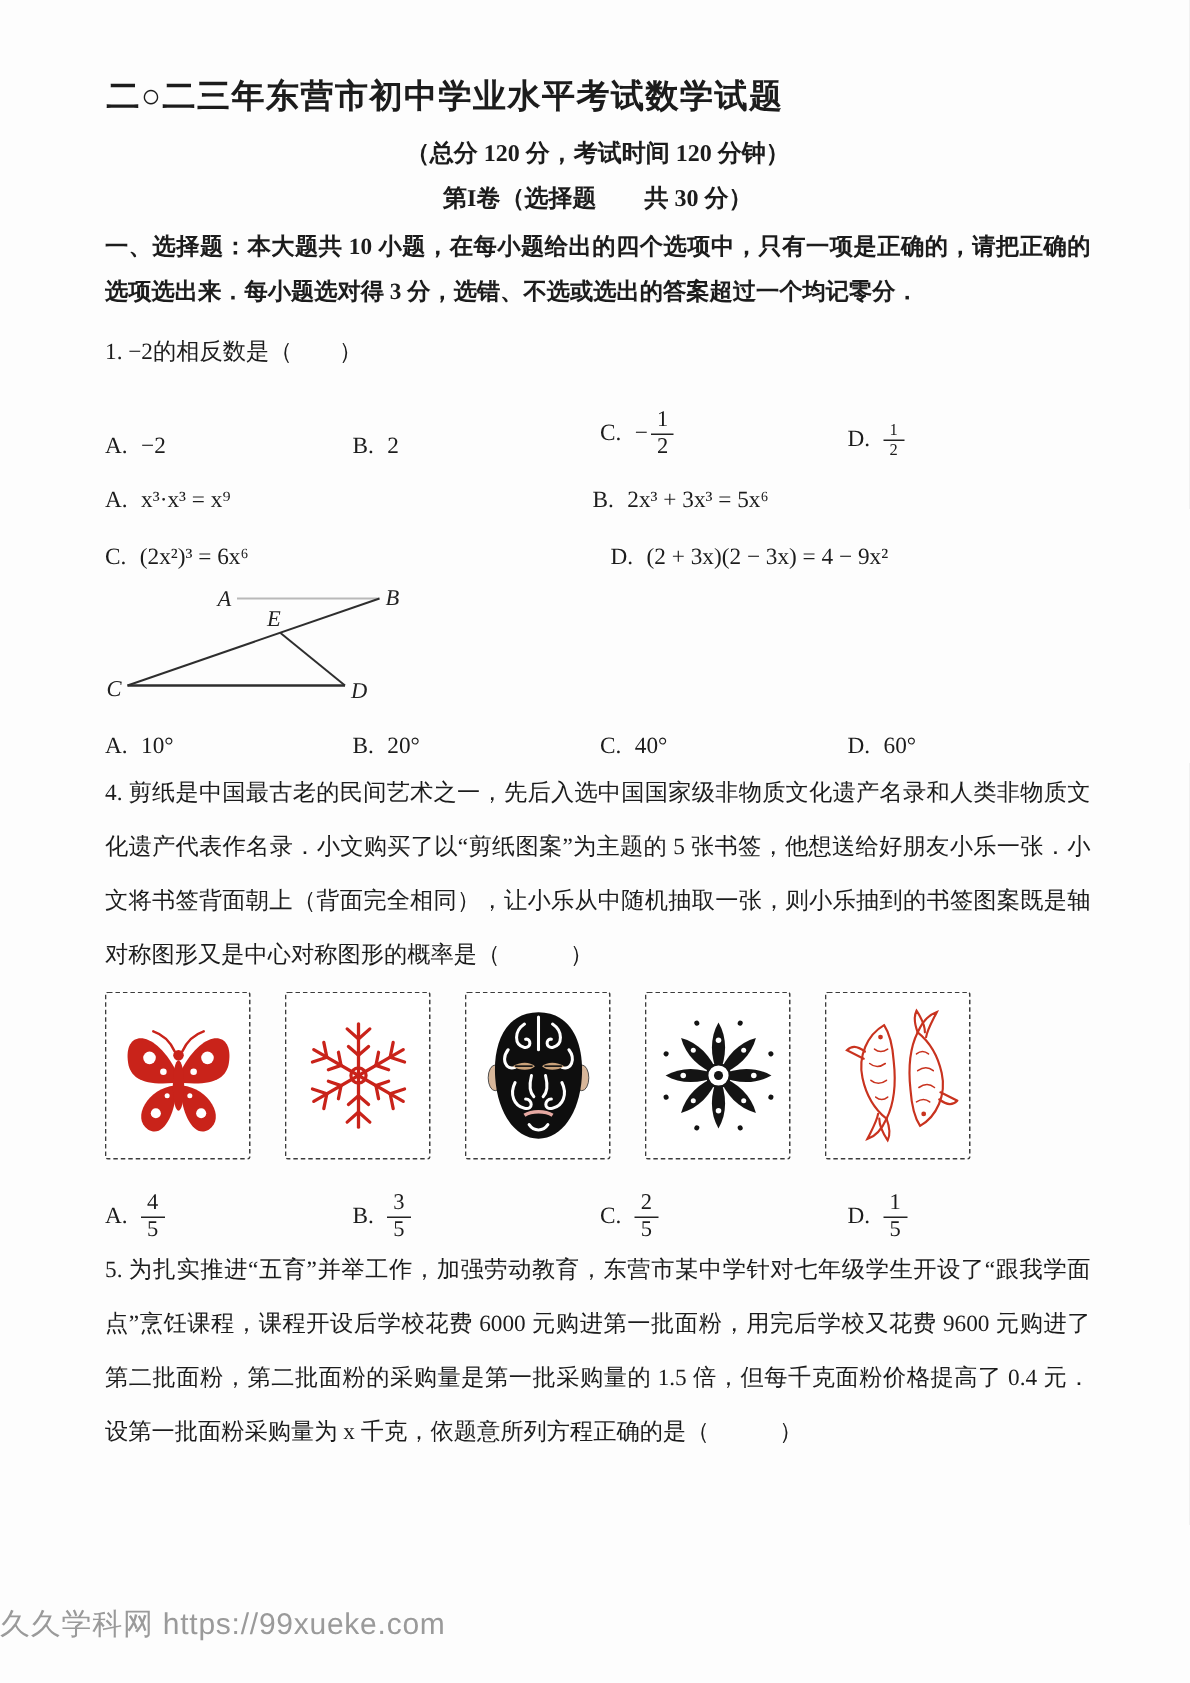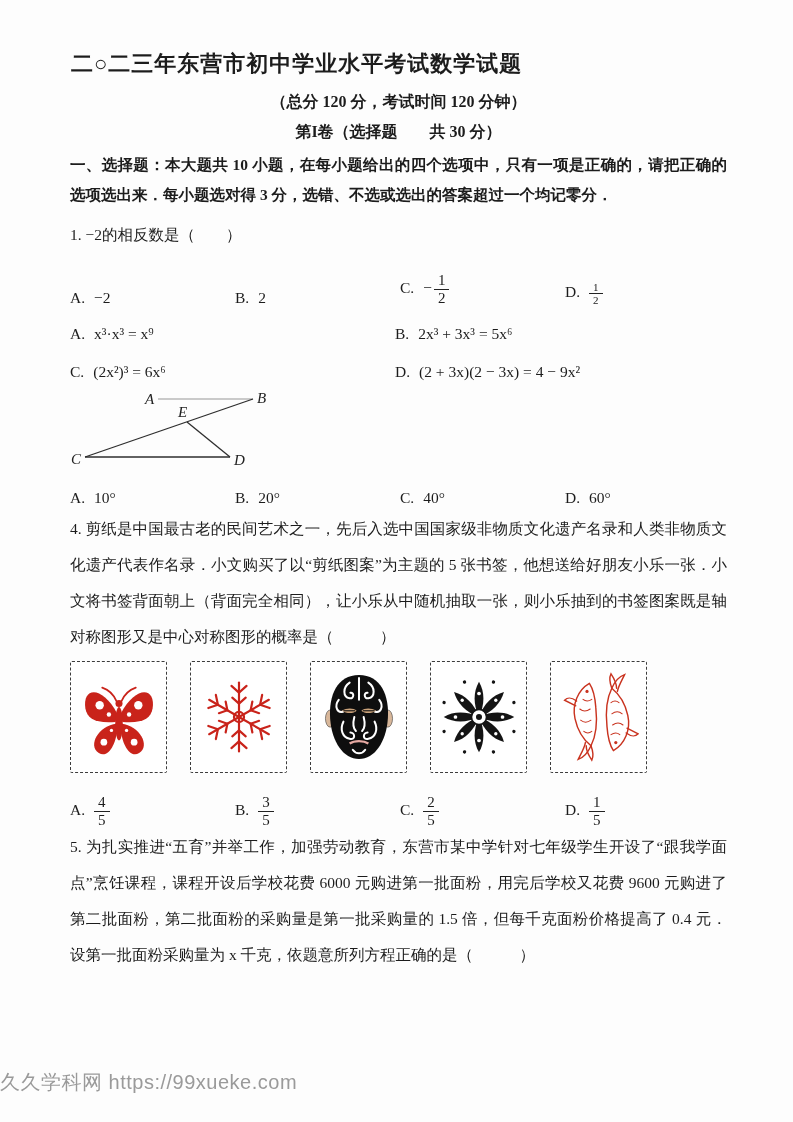--- a/index.html
+++ b/index.html
@@ -8,21 +8,21 @@
     background:#fdfdfd;color:#1c1c1c;overflow:hidden;
     font-family:"Liberation Serif","DejaVu Serif",serif;
   }
   .content{padding:0 66px 0 70px;}
   .title{font-size:22px;font-weight:bold;text-align:left;margin:1px;padding-top:48px;letter-spacing:1px;}
   .subtitle{font-size:16px;font-weight:bold;text-align:center;margin-top:13px;}
   .section-heading{font-size:16px;font-weight:bold;text-align:center;margin-top:9px;}
   .instructions{font-size:15.5px;font-weight:bold;line-height:30px;text-align:justify;margin:7px 0 0 0;}
   .stem{font-size:15.5px;line-height:33px;text-align:justify;margin:0;}
   .stem.tall{line-height:36px;}
-  .mt4{margin-top:4px;}.mt6{margin-top:6px;}.mt8{margin-top:8px;}
+  .mt4{margin-top:4px;}.mt6{margin-top:6px;gap:12px;}.mt8{margin-top:8px;}
   .opt-row{display:flex;align-items:flex-end;font-size:15.5px;}
   .opt-row.h-frac{height:56px;}
   .opt-row.h-line{height:32px;}
   .cols4 .opt{width:165px;flex:0 0 auto;}
   .cols4 .opt:last-child{width:auto;}
   .cols2 .opt{width:325px;flex:0 0 auto;}
   .cols2 .opt:last-child{width:auto;}
   .opt-label{margin-right:9px;}
   .frac{display:inline-flex;flex-direction:column;align-items:center;line-height:1.15;font-size:15px;vertical-align:middle;}
   .frac .num{padding:0 4px;border-bottom:1px solid #222;}

